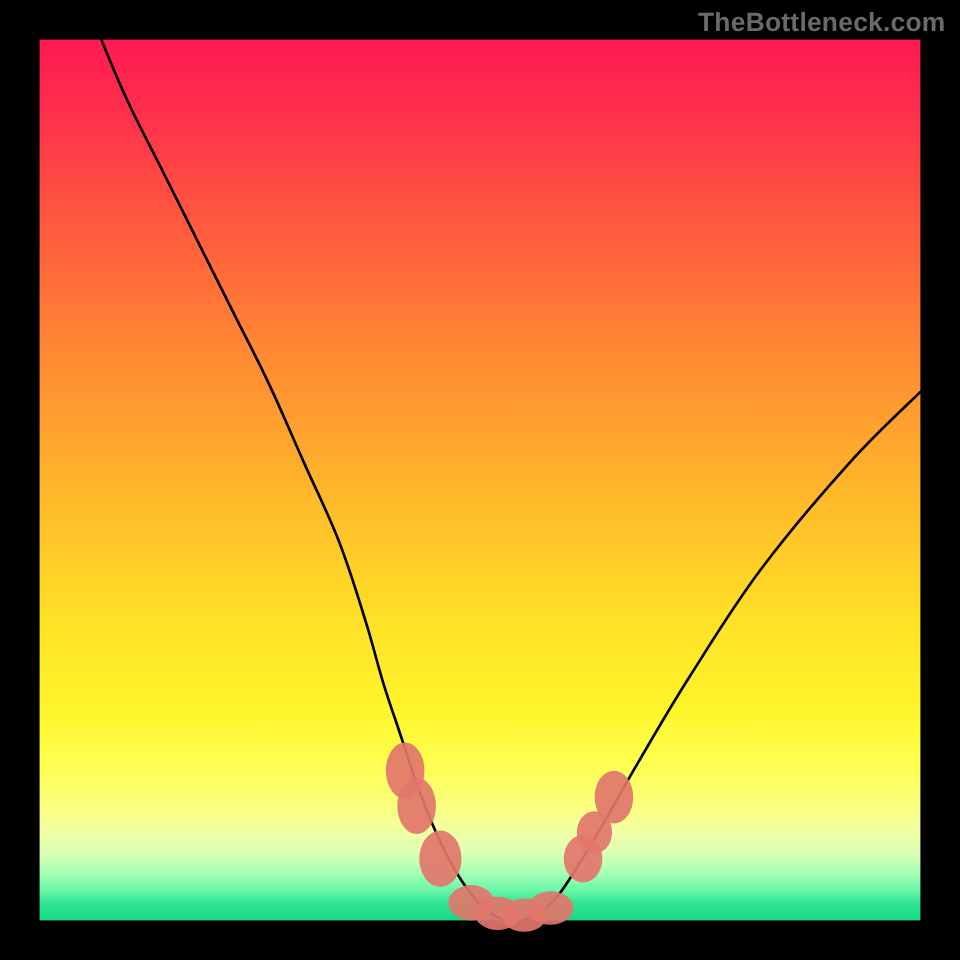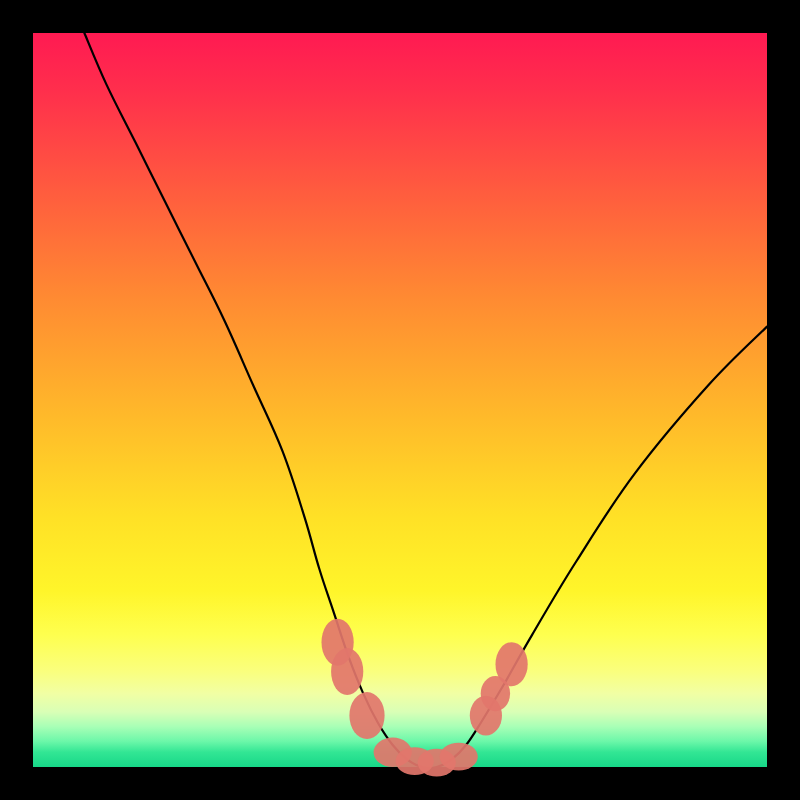--- a/index.html
+++ b/index.html
@@ -72,20 +72,21 @@
   .marker {
     fill: #e2766b;
     opacity: 0.92;
   }
 </style>
 </head>
 <body>
 
 <div class="frame">
 
+  <div class="watermark">TheBottleneck.com</div>
 
   <div class="plot-area">
     <svg class="curve" viewBox="0 0 734 734">
       <path id="curvePath" class="curve-path" d="M 51.4 0.0 C 55.3 9.2, 64.2 31.6, 73.4 51.4 C 82.6 71.2, 92.2 89.0, 102.8 110.1 C 113.3 131.2, 121.6 147.7, 132.1 168.8 C 142.7 190.0, 150.9 206.4, 161.5 227.5 C 172.0 248.7, 180.3 263.8, 190.8 286.3 C 201.4 308.7, 209.6 328.5, 220.2 352.3 C 230.8 376.1, 240.3 394.6, 249.6 418.4 C 258.8 442.2, 265.0 463.3, 271.6 484.4 C 278.2 505.6, 281.0 518.6, 286.3 535.8 C 291.5 553.0, 295.7 564.0, 300.9 579.9 C 306.2 595.7, 310.3 609.4, 315.6 623.9 C 320.9 638.4, 325.0 648.7, 330.3 660.6 C 335.6 672.5, 339.7 680.7, 345.0 690.0 C 350.3 699.2, 354.4 705.4, 359.7 712.0 C 364.9 718.6, 369.1 722.7, 374.3 726.7 C 379.6 730.6, 383.7 732.7, 389.0 734.0 C 394.3 735.3, 398.4 735.3, 403.7 734.0 C 409.0 732.7, 413.1 730.6, 418.4 726.7 C 423.7 722.7, 427.8 718.6, 433.1 712.0 C 438.3 705.4, 441.1 700.5, 447.7 690.0 C 454.3 679.4, 460.5 669.1, 469.8 653.3 C 479.0 637.4, 485.9 624.3, 499.1 601.9 C 512.3 579.4, 524.7 557.5, 543.2 528.5 C 561.7 499.4, 578.1 472.1, 601.9 440.4 C 625.7 408.7, 651.5 378.7, 675.3 352.3 C 699.1 325.9, 723.4 304.2, 734.0 293.6"></path>
       <g id="markerGroup">
           <ellipse cx="304.6" cy="609.2" rx="16.1" ry="23.5" class="marker"></ellipse>
           <ellipse cx="314.2" cy="638.6" rx="16.1" ry="23.5" class="marker"></ellipse>
           <ellipse cx="334.0" cy="682.6" rx="17.6" ry="23.5" class="marker"></ellipse>
           <ellipse cx="359.7" cy="719.3" rx="19.1" ry="14.7" class="marker"></ellipse>
           <ellipse cx="381.7" cy="728.1" rx="19.1" ry="13.9" class="marker"></ellipse>

